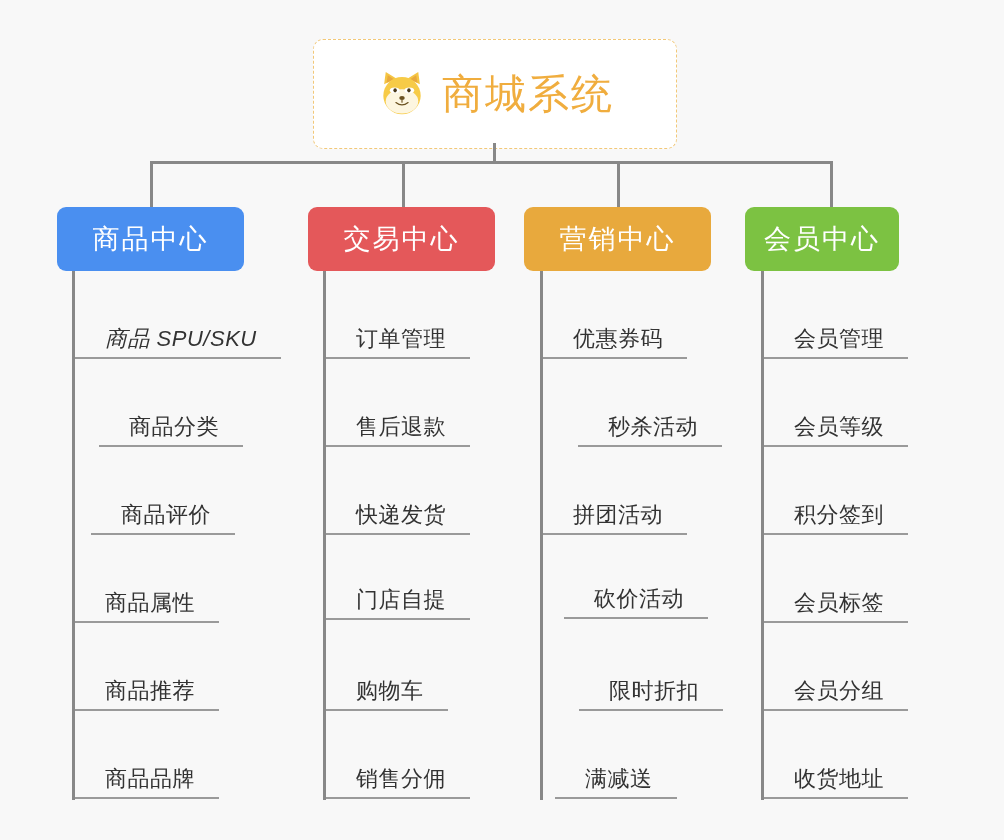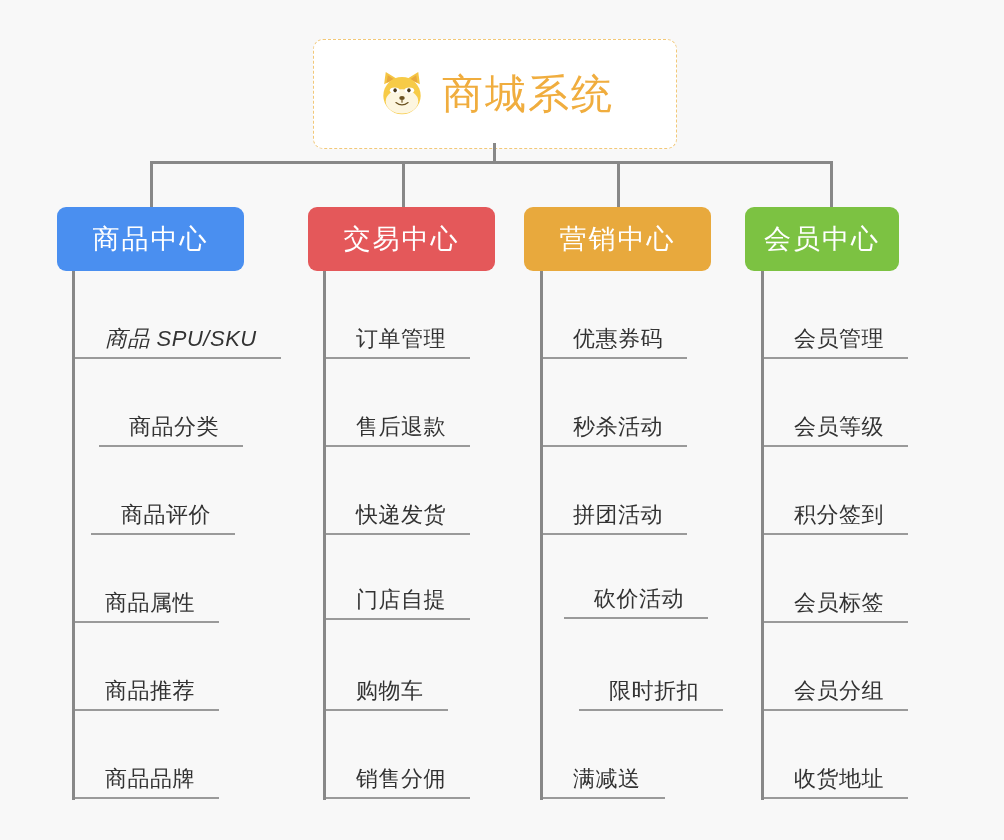--- a/index.html
+++ b/index.html
@@ -200,74 +200,74 @@
     </div>
   </div>
 
   <div class="column" style="left:540px;">
     <div class="spine" style="height: 529px; background: rgb(136, 136, 136);"></div>
     <div class="leaf" style="top:0px;">
       <div class="leaf-inner">
           <span class="leaf-label">优惠券码</span>
         </div>
     </div>
+    <div class="leaf" style="top:88px;padding-left:35px;">
+      <div class="leaf-inner">
+          <span class="leaf-label">秒杀活动</span>
+        </div>
+    </div>
+    <div class="leaf" style="top:176px;">
+      <div class="leaf-inner">
+          <span class="leaf-label">拼团活动</span>
+        </div>
+    </div>
+    <div class="leaf" style="top:260px;padding-left:21px;">
+      <div class="leaf-inner">
+          <span class="leaf-label">砍价活动</span>
+        </div>
+    </div>
+    <div class="leaf" style="top:352px;padding-left:36px;">
+      <div class="leaf-inner">
+          <span class="leaf-label">限时折扣</span>
+        </div>
+    </div>
+    <div class="leaf" style="top:440px;padding-left:12px;">
+      <div class="leaf-inner">
+          <span class="leaf-label">满减送</span>
+        </div>
+    </div>
+  </div>
+
+  <div class="column" style="left:761px;">
+    <div class="spine" style="height: 529px; background: rgb(136, 136, 136);"></div>
+    <div class="leaf" style="top:0px;">
+      <div class="leaf-inner">
+          <span class="leaf-label">会员管理</span>
+        </div>
+    </div>
     <div class="leaf" style="top:88px;">
       <div class="leaf-inner">
-          <span class="leaf-label">秒杀活动</span>
+          <span class="leaf-label">会员等级</span>
         </div>
     </div>
     <div class="leaf" style="top:176px;">
       <div class="leaf-inner">
-          <span class="leaf-label">拼团活动</span>
-        </div>
-    </div>
-    <div class="leaf" style="top:260px;padding-left:21px;">
-      <div class="leaf-inner">
-          <span class="leaf-label">砍价活动</span>
-        </div>
-    </div>
-    <div class="leaf" style="top:352px;padding-left:36px;">
-      <div class="leaf-inner">
-          <span class="leaf-label">限时折扣</span>
+          <span class="leaf-label">积分签到</span>
+        </div>
+    </div>
+    <div class="leaf" style="top:264px;">
+      <div class="leaf-inner">
+          <span class="leaf-label">会员标签</span>
+        </div>
+    </div>
+    <div class="leaf" style="top:352px;">
+      <div class="leaf-inner">
+          <span class="leaf-label">会员分组</span>
         </div>
     </div>
     <div class="leaf" style="top:440px;">
       <div class="leaf-inner">
-          <span class="leaf-label">满减送</span>
-        </div>
-    </div>
-  </div>
-
-  <div class="column" style="left:761px;">
-    <div class="spine" style="height: 529px; background: rgb(136, 136, 136);"></div>
-    <div class="leaf" style="top:0px;">
-      <div class="leaf-inner">
-          <span class="leaf-label">会员管理</span>
-        </div>
-    </div>
-    <div class="leaf" style="top:88px;">
-      <div class="leaf-inner">
-          <span class="leaf-label">会员等级</span>
-        </div>
-    </div>
-    <div class="leaf" style="top:176px;">
-      <div class="leaf-inner">
-          <span class="leaf-label">积分签到</span>
-        </div>
-    </div>
-    <div class="leaf" style="top:264px;">
-      <div class="leaf-inner">
-          <span class="leaf-label">会员标签</span>
-        </div>
-    </div>
-    <div class="leaf" style="top:352px;">
-      <div class="leaf-inner">
-          <span class="leaf-label">会员分组</span>
-        </div>
-    </div>
-    <div class="leaf" style="top:440px;">
-      <div class="leaf-inner">
           <span class="leaf-label">收货地址</span>
         </div>
     </div>
   </div>
 
 </div>
 
 </body></html>

